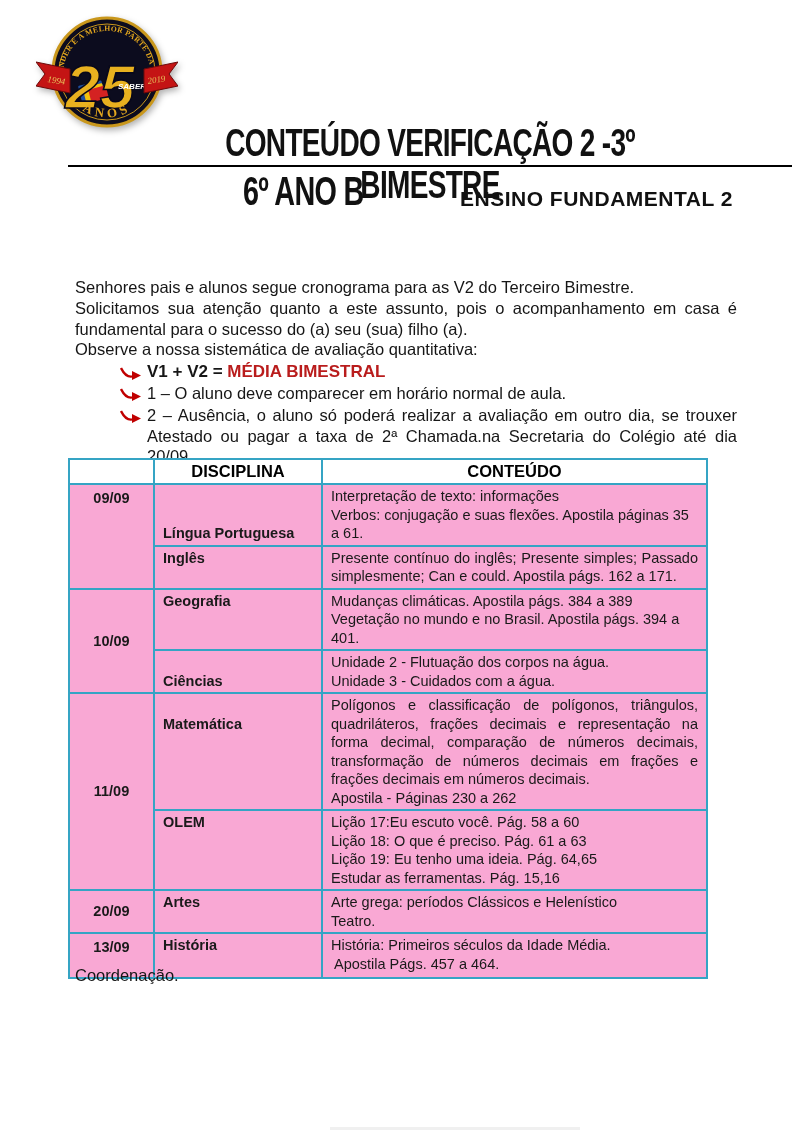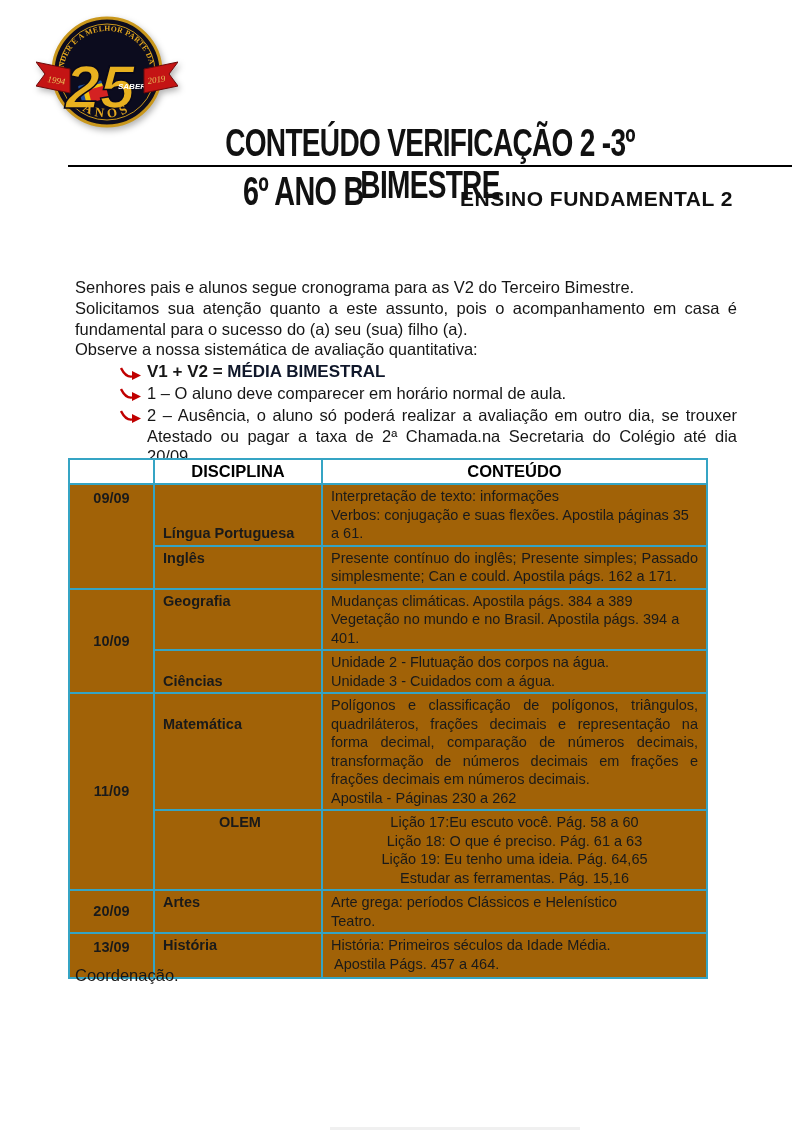--- a/index.html
+++ b/index.html
@@ -25,28 +25,28 @@
   
   #intro{position:absolute;left:75px;top:277px;width:662px;font-size:16.5px;
          line-height:20.8px;color:#161616;}
   #intro p{margin:0;}
   .jt{text-align:justify;}
   .bullets{margin-top:2px;}
   .bullet{display:flex;align-items:flex-start;padding-left:45px;margin-top:.5px;}
   .bullet .arrow{flex:0 0 22px;margin:4px 5px 0 0;}
   .bullet .btxt{flex:1;}
   .b1{font-weight:700;font-size:17px;}
-  .hl-blue{color:#0f172a;}
+  .hl-blue{color:#b91c1c;}
   
   #schedule{position:absolute;left:68px;top:458px;border-collapse:collapse;
             table-layout:fixed;width:588px;}
   #schedule td,#schedule th{border:2px solid #35a4c4;overflow:hidden;}
   #schedule th{background:#ffffff;font-size:16.5px;font-weight:700;color:#000;
                text-align:center;padding:2px 0;}
-  #schedule td{background:#a16207;font-size:14.5px;line-height:18.5px;color:#1a1a1a;}
+  #schedule td{background:#f9a8d4;font-size:14.5px;line-height:18.5px;color:#1a1a1a;}
   td.date{width:83px;text-align:center;font-weight:700;font-size:15.5px;}
   td.subj{width:166px;font-weight:700;font-size:15.5px;padding:2px 4px 2px 8px;}
   td.cont{width:383px;padding:2px 8px;}
   .vt{vertical-align:top;} .vb{vertical-align:bottom;} .vm{vertical-align:middle;margin-left:8px;}
   td .ln{margin:0;}
   
   #signature{position:absolute;left:75px;top:966px;font-size:16.5px;color:#161616;}
   #bottom-artifact{position:absolute;left:330px;top:1127px;width:250px;height:3px;
                    background:#f0f0f0;}
 </style>
@@ -169,21 +169,21 @@
     </tr>
 
     <tr style="height:110px;">
       <td class="date vm" rowspan="2">11/09</td>
       <td class="subj vt" style="padding-top:21px;">Matemática</td>
       <td class="cont vt">
         <div class="ln jt">Polígonos e classificação de polígonos, triângulos, quadriláteros, frações decimais e representação na forma decimal, comparação de números decimais, transformação de números decimais em frações e frações decimais em números decimais.</div>
         <div class="ln">Apostila - Páginas 230 a 262</div>
       </td>
     </tr>
-    <tr style="height:73px;text-align:center;">
+    <tr style="height:73px;">
       <td class="subj vt">OLEM</td>
       <td class="cont vt">
         <div class="ln">Lição 17:Eu escuto você. Pág. 58 a 60</div>
         <div class="ln">Lição 18: O que é preciso. Pág. 61 a 63</div>
         <div class="ln">Lição 19: Eu tenho uma ideia. Pág. 64,65</div>
         <div class="ln">Estudar as ferramentas. Pág. 15,16</div>
       </td>
     </tr>
 
     <tr style="height:42px;">

